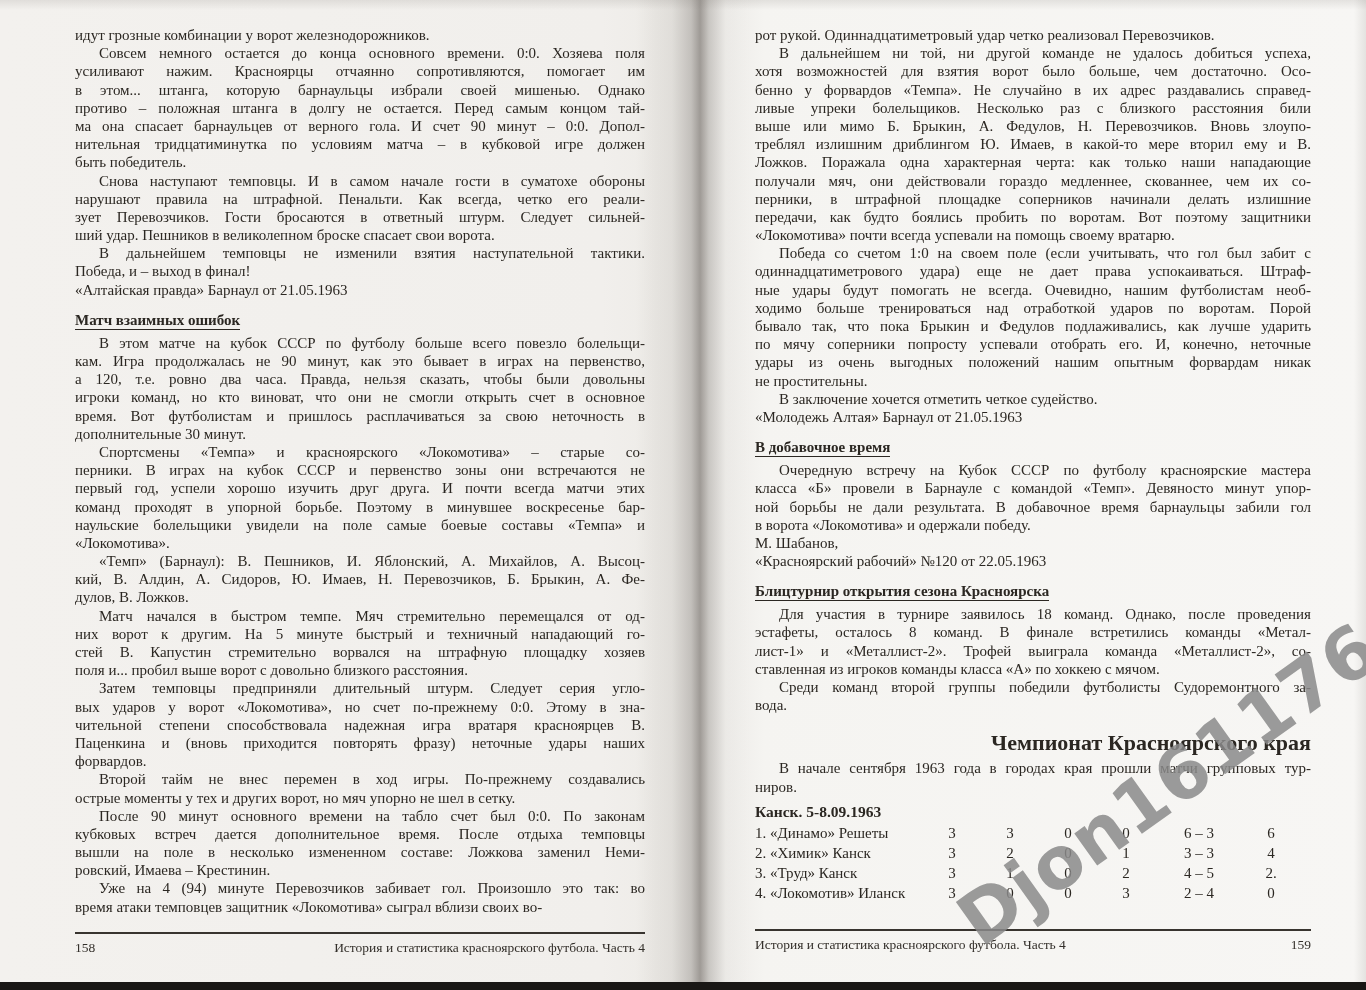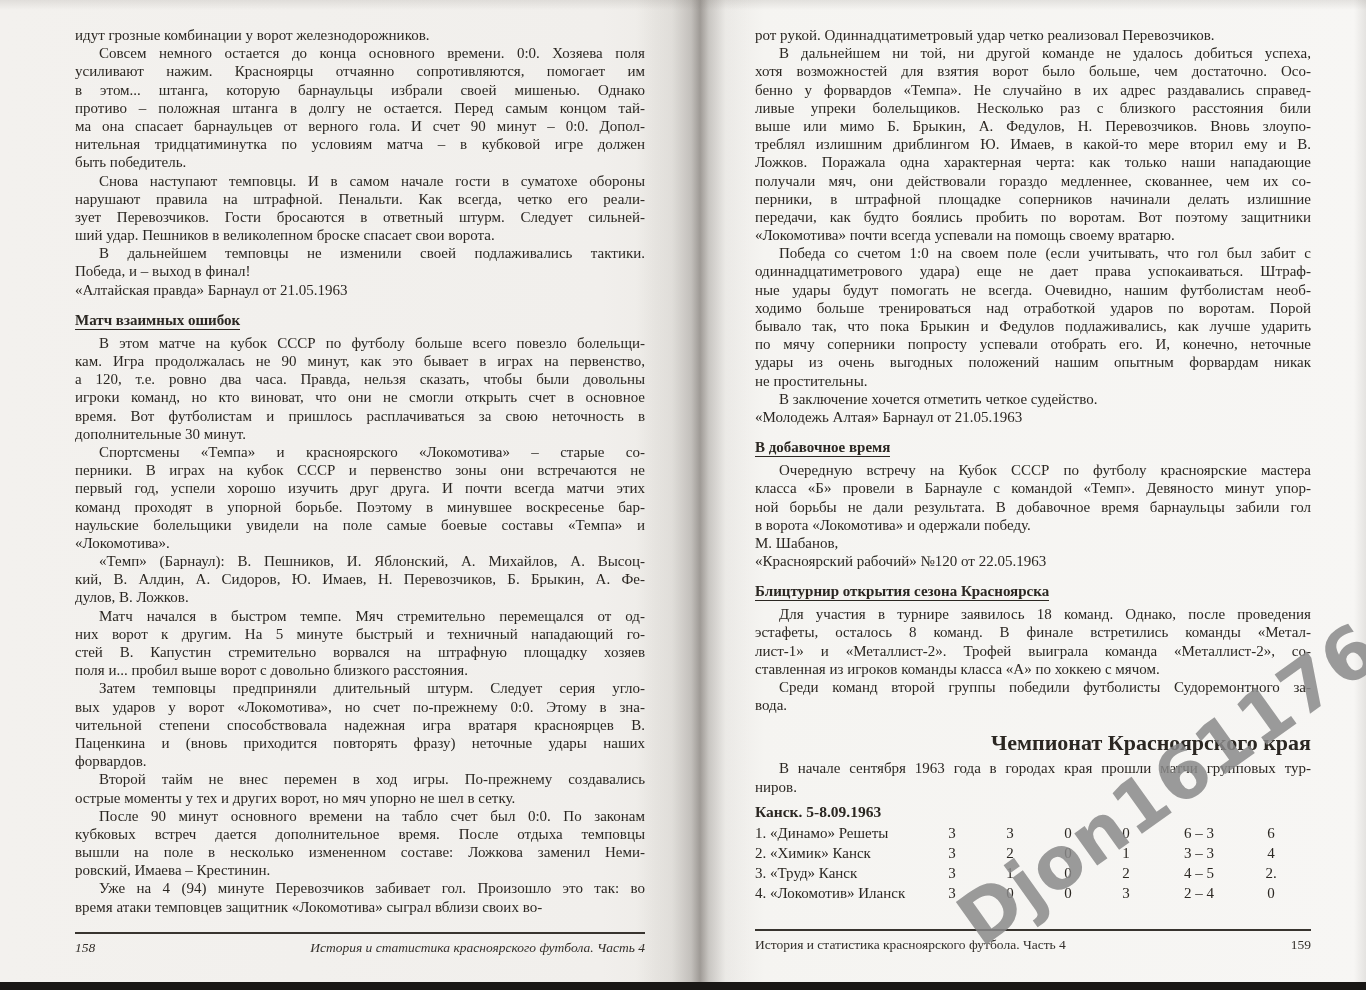--- a/index.html
+++ b/index.html
@@ -43,21 +43,21 @@
   .ch{text-align:left;font-weight:bold;font-size:15.5px;margin:6px 0 2px;
     height:19px;line-height:19px;}
 
   .trow{display:flex;height:20px;line-height:20px;}
   .c-name{flex:0 0 168px;}
   .c-n{flex:0 0 58px;text-align:center;}
   .c-g{flex:0 0 88px;text-align:center;}
   .c-p{flex:0 0 56px;text-align:center;}
 
   .footer{position:absolute;width:570px;}
-  .footer.left{left:75px;top:932px;font-style:italic;}
+  .footer.left{left:75px;top:932px;}
   .footer.right{left:755px;top:929px;width:556px;}
   .frule{border-top:2px solid #38342f;}
   .frow{display:flex;justify-content:space-between;font-size:13.5px;margin-top:6px;color:#332f2a;}
 
   .watermark{position:absolute;left:942px;top:894px;
     font-family:"DejaVu Sans",sans-serif;font-weight:bold;font-size:72px;
     letter-spacing:1px;color:rgba(138,138,138,0.85);
     transform:rotate(-35.5deg);transform-origin:0 0;white-space:nowrap;pointer-events:none;}
 </style>
 </head>
@@ -80,21 +80,21 @@
       <div class="line">нительная тридцатиминутка по условиям матча – в кубковой игре должен</div>
       <div class="line last">быть победитель.</div>
     </div>
     <div class="para">
       <div class="line ind">Снова наступают темповцы. И в самом начале гости в суматохе обороны</div>
       <div class="line">нарушают правила на штрафной. Пенальти. Как всегда, четко его реали-</div>
       <div class="line">зует Перевозчиков. Гости бросаются в ответный штурм. Следует сильней-</div>
       <div class="line last">ший удар. Пешников в великолепном броске спасает свои ворота.</div>
     </div>
     <div class="para">
-      <div class="line ind">В дальнейшем темповцы не изменили своей подлаживались тактики.</div>
+      <div class="line ind">В дальнейшем темповцы не изменили взятия наступательной тактики.</div>
       <div class="line last">Победа, и – выход в финал!</div>
     </div>
     <div class="src">«Алтайская правда» Барнаул от 21.05.1963</div>
     <div class="hblk"><span>Матч взаимных ошибок</span></div>
     <div class="para">
       <div class="line ind">В этом матче на кубок СССР по футболу больше всего повезло болельщи-</div>
       <div class="line">кам. Игра продолжалась не 90 минут, как это бывает в играх на первенство,</div>
       <div class="line">а 120, т.е. ровно два часа. Правда, нельзя сказать, чтобы были довольны</div>
       <div class="line">игроки команд, но кто виноват, что они не смогли открыть счет в основное</div>
       <div class="line">время. Вот футболистам и пришлось расплачиваться за свою неточность в</div>

